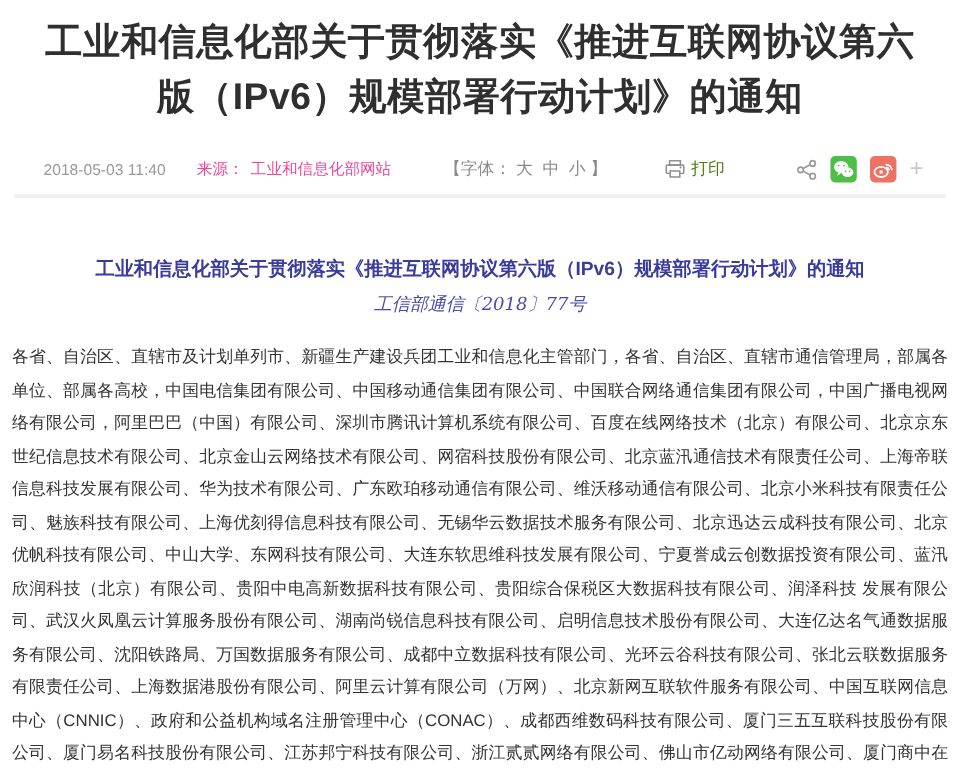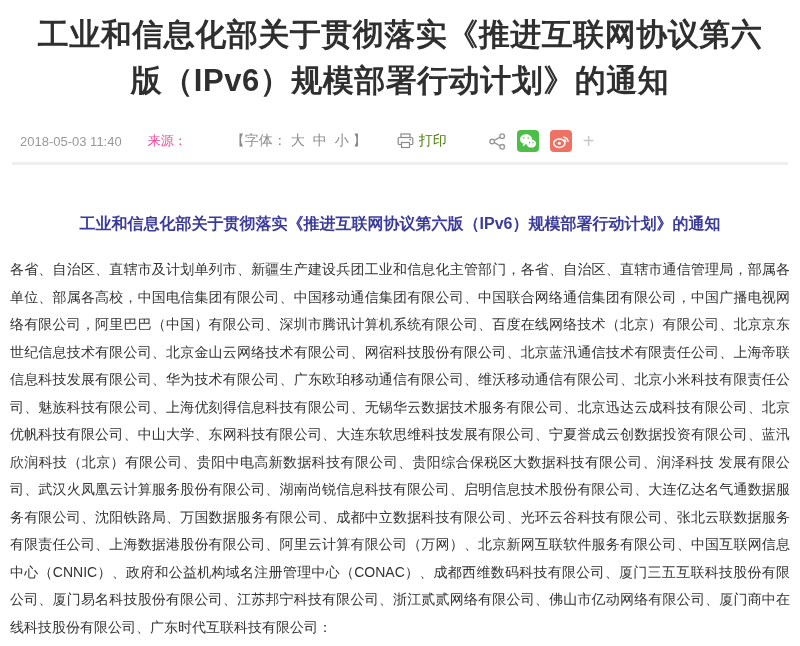--- a/index.html
+++ b/index.html
@@ -20,26 +20,26 @@
     letter-spacing:0.5px;
   }
 
   
   .meta-bar {
     margin-top:22px;
     padding:0 14px 0 20px;
     height:30px;
     display:flex;
     align-items:center;
-    justify-content:flex-start;
+    justify-content:center;
   }
   .meta-left { display:flex; align-items:center; gap:26px; }
   .meta-date { color:#999; font-size:13px; }
   .meta-source { color:#ec4899; font-size:13px; display:flex; gap:6px; }
-  .meta-right { display:flex; align-items:center; gap:14px;margin-left:44px; }
+  .meta-right { display:flex; align-items:center; gap:32px;margin-left:44px; }
   .font-ctl { color:#8a8a8a; font-size:14px; display:flex; align-items:center; }
   .font-ctl .sz { margin:0 4px; cursor:pointer; }
   .print-btn { display:flex; align-items:center; gap:5px; color:#4d7c0f;
                font-size:14px; margin-left:16px; cursor:pointer; }
   .share-bar { display:flex; align-items:center; gap:11px; margin-left:28px; }
   .icon-badge { width:22px; height:22px; border-radius:4px; display:flex;
                 align-items:center; justify-content:center; cursor:pointer; }
   .badge-wechat { background:#4dbf49; }
   .badge-weibo  { background:#ee7163; }
   .share-glyph { cursor:pointer; display:flex; align-items:center; }
@@ -80,20 +80,21 @@
 
 <div class="page">
 
   <h1 class="main-title">工业和信息化部关于贯彻落实《推进互联网协议第六版（IPv6）规模部署行动计划》的通知</h1>
 
   <div class="meta-bar">
     <div class="meta-left">
       <span class="meta-date">2018-05-03 11:40</span>
       <span class="meta-source">
         <span>来源：</span>
+        <span>工业和信息化部网站</span>
       </span>
     </div>
 
     <div class="meta-right">
       <span class="font-ctl">
         <span>【字体：</span>
         <span class="sz">大</span>
         <span class="sz">中</span>
         <span class="sz">小</span>
         <span>】</span>
@@ -146,15 +147,16 @@
         <span class="more-share">
           <span>+</span>
         </span>
       </span>
     </div>
   </div>
 
   <div class="divider"></div>
 
   <div class="article-title">工业和信息化部关于贯彻落实《推进互联网协议第六版（IPv6）规模部署行动计划》的通知</div>
+  <div class="doc-number">工信部通信〔2018〕77号</div>
   <p class="article-body">各省、自治区、直辖市及计划单列市、新疆生产建设兵团工业和信息化主管部门，各省、自治区、直辖市通信管理局，部属各单位、部属各高校，中国电信集团有限公司、中国移动通信集团有限公司、中国联合网络通信集团有限公司，中国广播电视网络有限公司，阿里巴巴（中国）有限公司、深圳市腾讯计算机系统有限公司、百度在线网络技术（北京）有限公司、北京京东世纪信息技术有限公司、北京金山云网络技术有限公司、网宿科技股份有限公司、北京蓝汛通信技术有限责任公司、上海帝联信息科技发展有限公司、华为技术有限公司、广东欧珀移动通信有限公司、维沃移动通信有限公司、北京小米科技有限责任公司、魅族科技有限公司、上海优刻得信息科技有限公司、无锡华云数据技术服务有限公司、北京迅达云成科技有限公司、北京优帆科技有限公司、中山大学、东网科技有限公司、大连东软思维科技发展有限公司、宁夏誉成云创数据投资有限公司、蓝汛欣润科技（北京）有限公司、贵阳中电高新数据科技有限公司、贵阳综合保税区大数据科技有限公司、润泽科技 发展有限公司、武汉火凤凰云计算服务股份有限公司、湖南尚锐信息科技有限公司、启明信息技术股份有限公司、大连亿达名气通数据服务有限公司、沈阳铁路局、万国数据服务有限公司、成都中立数据科技有限公司、光环云谷科技有限公司、张北云联数据服务有限责任公司、上海数据港股份有限公司、阿里云计算有限公司（万网）、北京新网互联软件服务有限公司、中国互联网信息中心（CNNIC）、政府和公益机构域名注册管理中心（CONAC）、成都西维数码科技有限公司、厦门三五互联科技股份有限公司、厦门易名科技股份有限公司、江苏邦宁科技有限公司、浙江贰贰网络有限公司、佛山市亿动网络有限公司、厦门商中在线科技股份有限公司、广东时代互联科技有限公司：</p>
 
 </div>
 
 </body></html>

